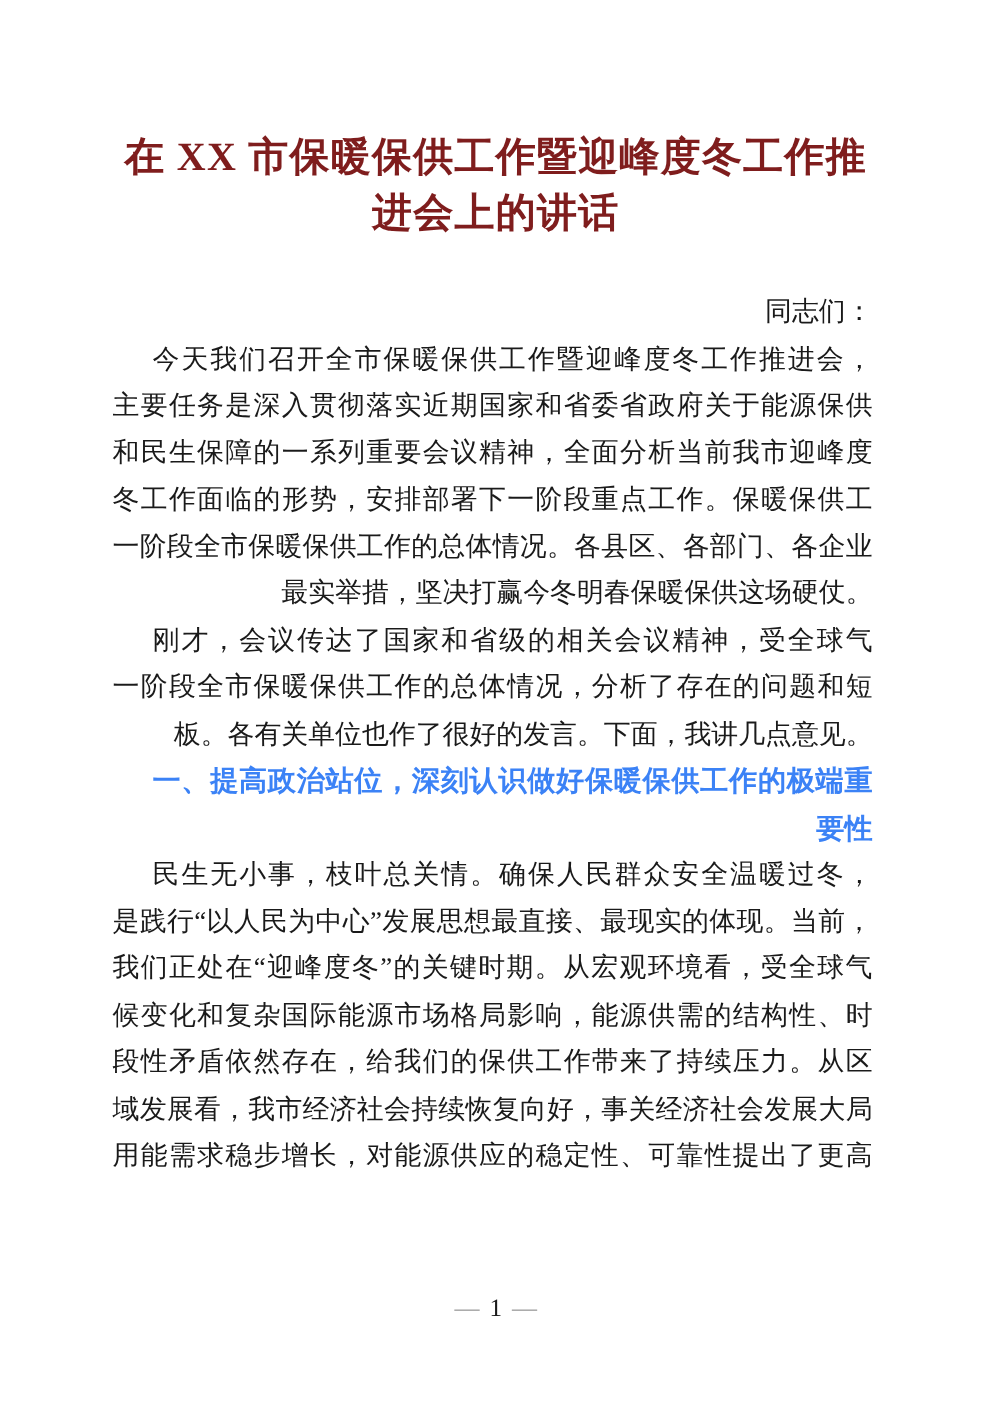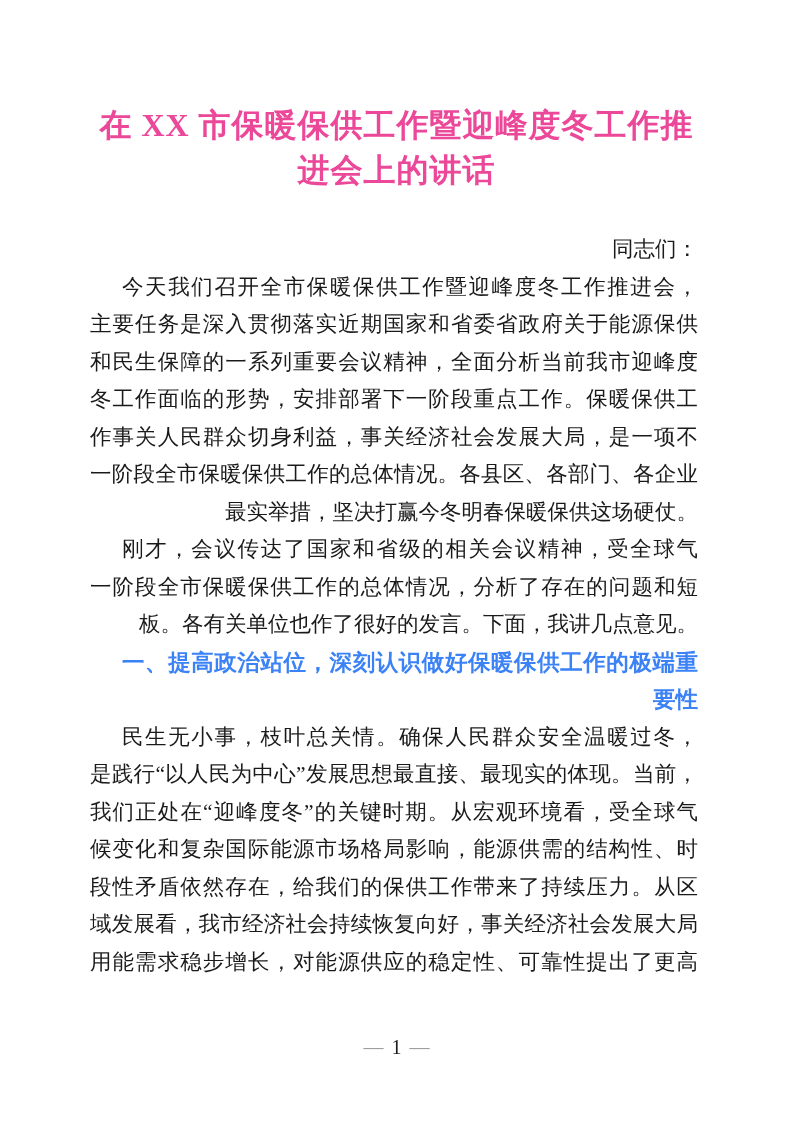--- a/index.html
+++ b/index.html
@@ -12,21 +12,21 @@
     font-family: "Liberation Serif", "DejaVu Serif", serif;
     color: #111111;
   }
   .doc-title {
     margin: 103px 54px 0 54px;
     text-align: center;
     font-family: "Liberation Serif", "DejaVu Serif", serif;
     font-weight: bold;
     font-size: 32px;
     line-height: 45px;
-    color: #ec4899;
+    color: #7f1d1d;
     letter-spacing: 1px;
   }
   .body-lines {
     margin: 38px 95px 0 90px; 
     width: 608px;
   }
   .line {
     font-size: 21.5px;
     line-height: 37.5px;
     height: 37.5px;
@@ -70,21 +70,20 @@
     <div>在 XX 市保暖保供工作暨迎峰度冬工作推</div>
     <div>进会上的讲话</div>
   </div>
 
   <div class="body-lines">
       <div class="line">同志们：</div>
       <div class="line indent fill">今天我们召开全市保暖保供工作暨迎峰度冬工作推进会，</div>
       <div class="line fill">主要任务是深入贯彻落实近期国家和省委省政府关于能源保供</div>
       <div class="line fill">和民生保障的一系列重要会议精神，全面分析当前我市迎峰度</div>
       <div class="line fill">冬工作面临的形势，安排部署下一阶段重点工作。保暖保供工</div>
-      <div class="line fill">作事关人民群众切身利益，事关经济社会发展大局，是一项不</div>
       <div class="line fill">一阶段全市保暖保供工作的总体情况。各县区、各部门、各企业</div>
       <div class="line">最实举措，坚决打赢今冬明春保暖保供这场硬仗。</div>
       <div class="line indent fill">刚才，会议传达了国家和省级的相关会议精神，受全球气</div>
       <div class="line fill">一阶段全市保暖保供工作的总体情况，分析了存在的问题和短</div>
       <div class="line">板。各有关单位也作了很好的发言。下面，我讲几点意见。</div>
       <div class="line heading indent fill">一、提高政治站位，深刻认识做好保暖保供工作的极端重</div>
       <div class="line heading">要性</div>
       <div class="line indent fill">民生无小事，枝叶总关情。确保人民群众安全温暖过冬，</div>
       <div class="line fill">是践行“以人民为中心”发展思想最直接、最现实的体现。当前，</div>
       <div class="line fill">我们正处在“迎峰度冬”的关键时期。从宏观环境看，受全球气</div>

